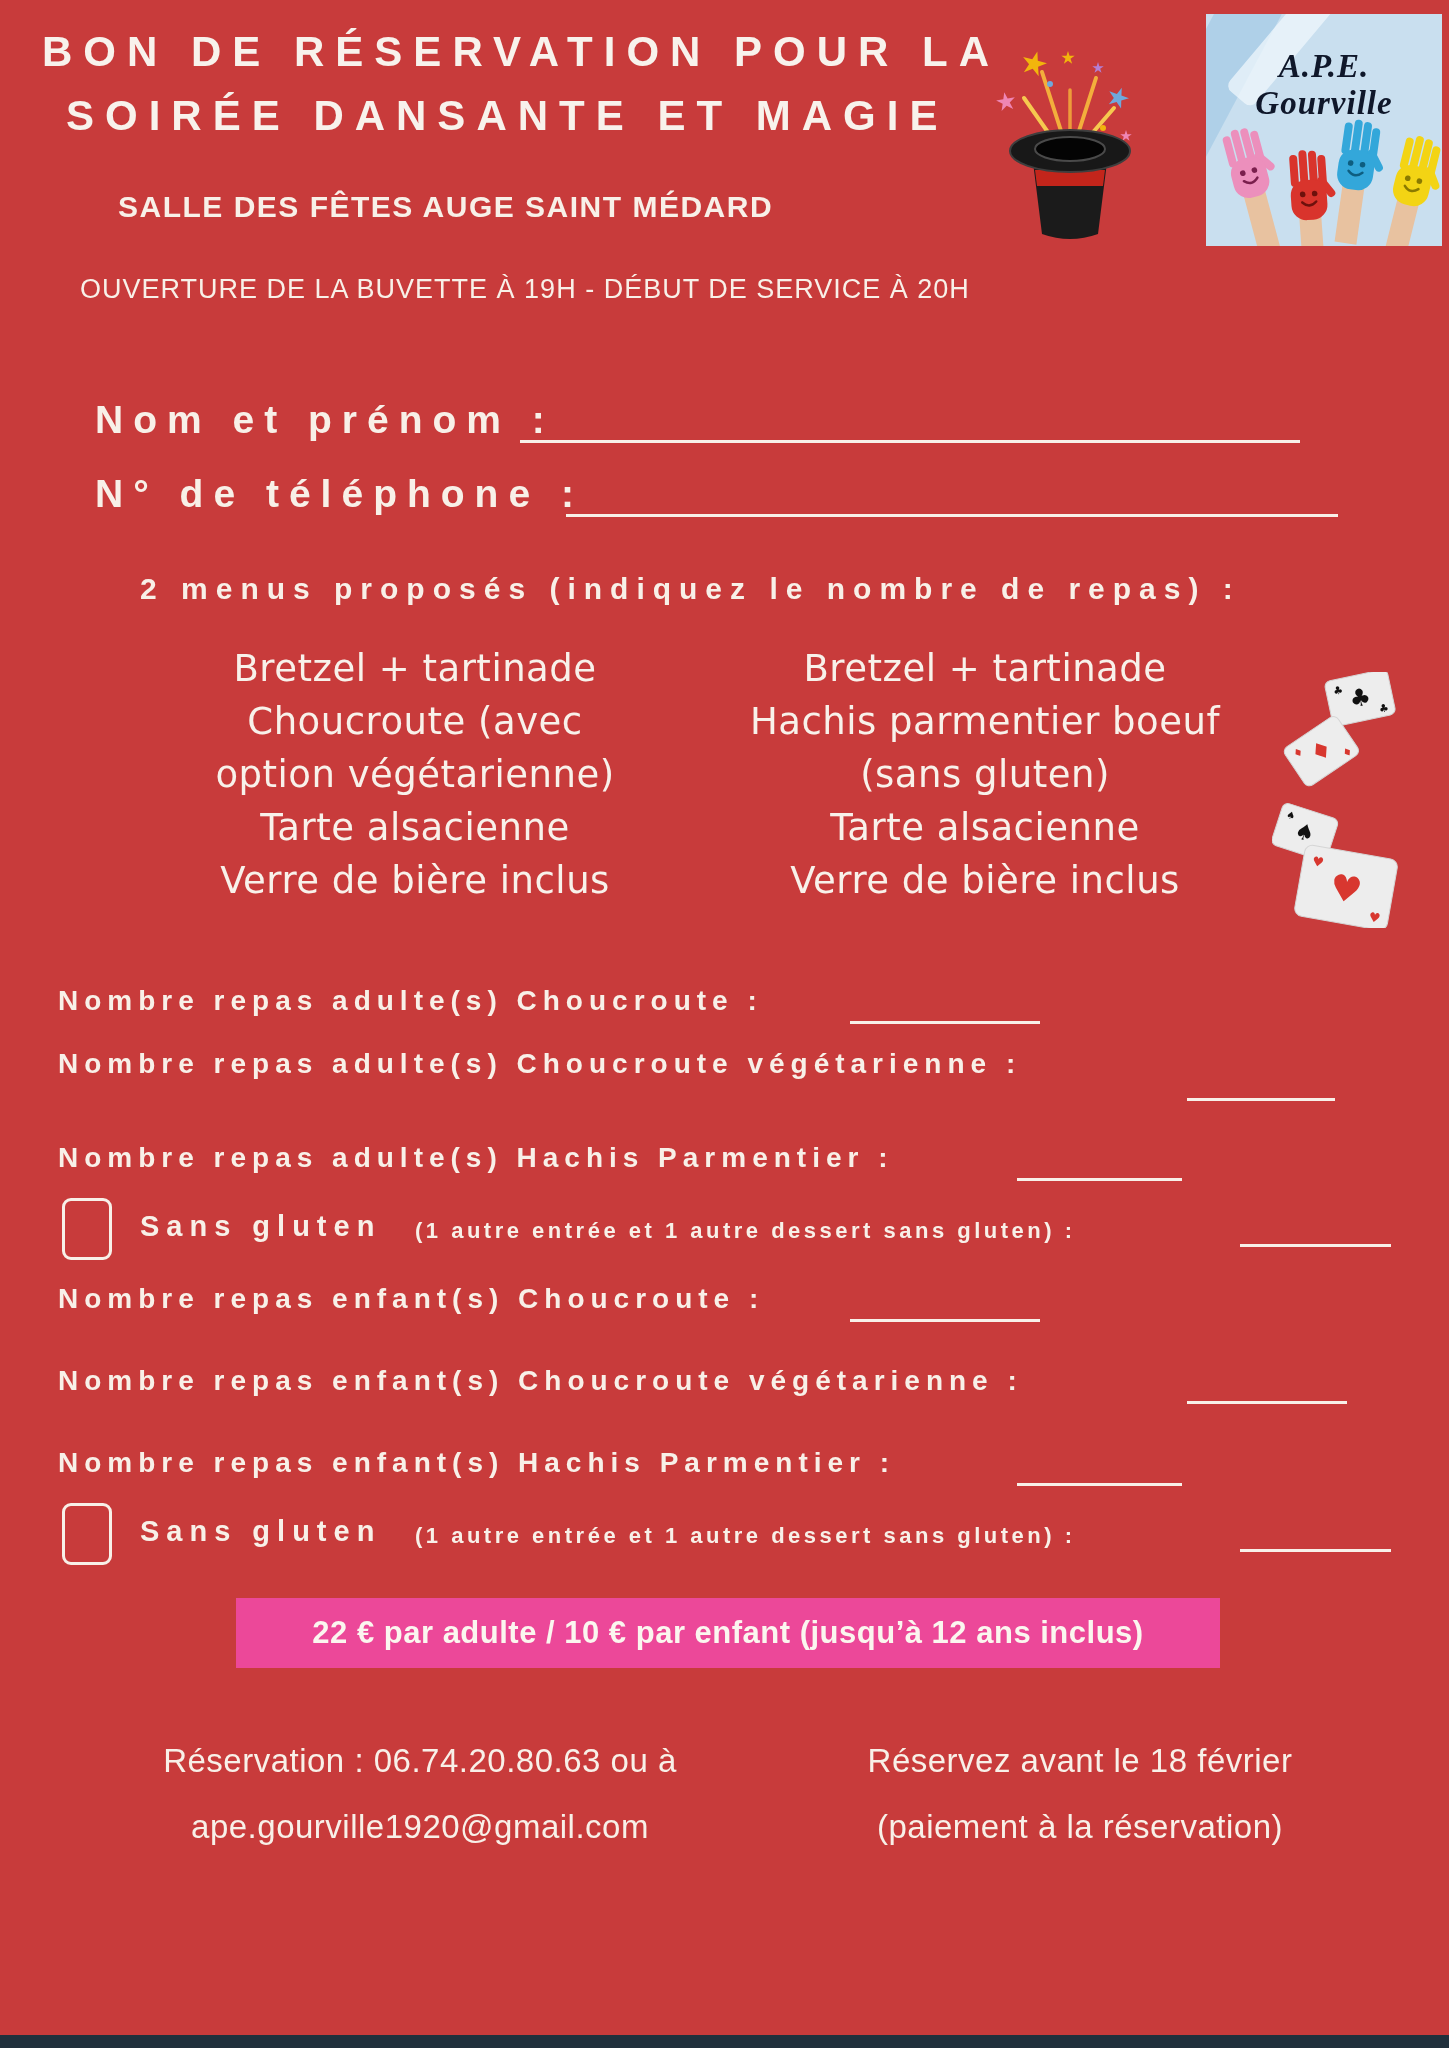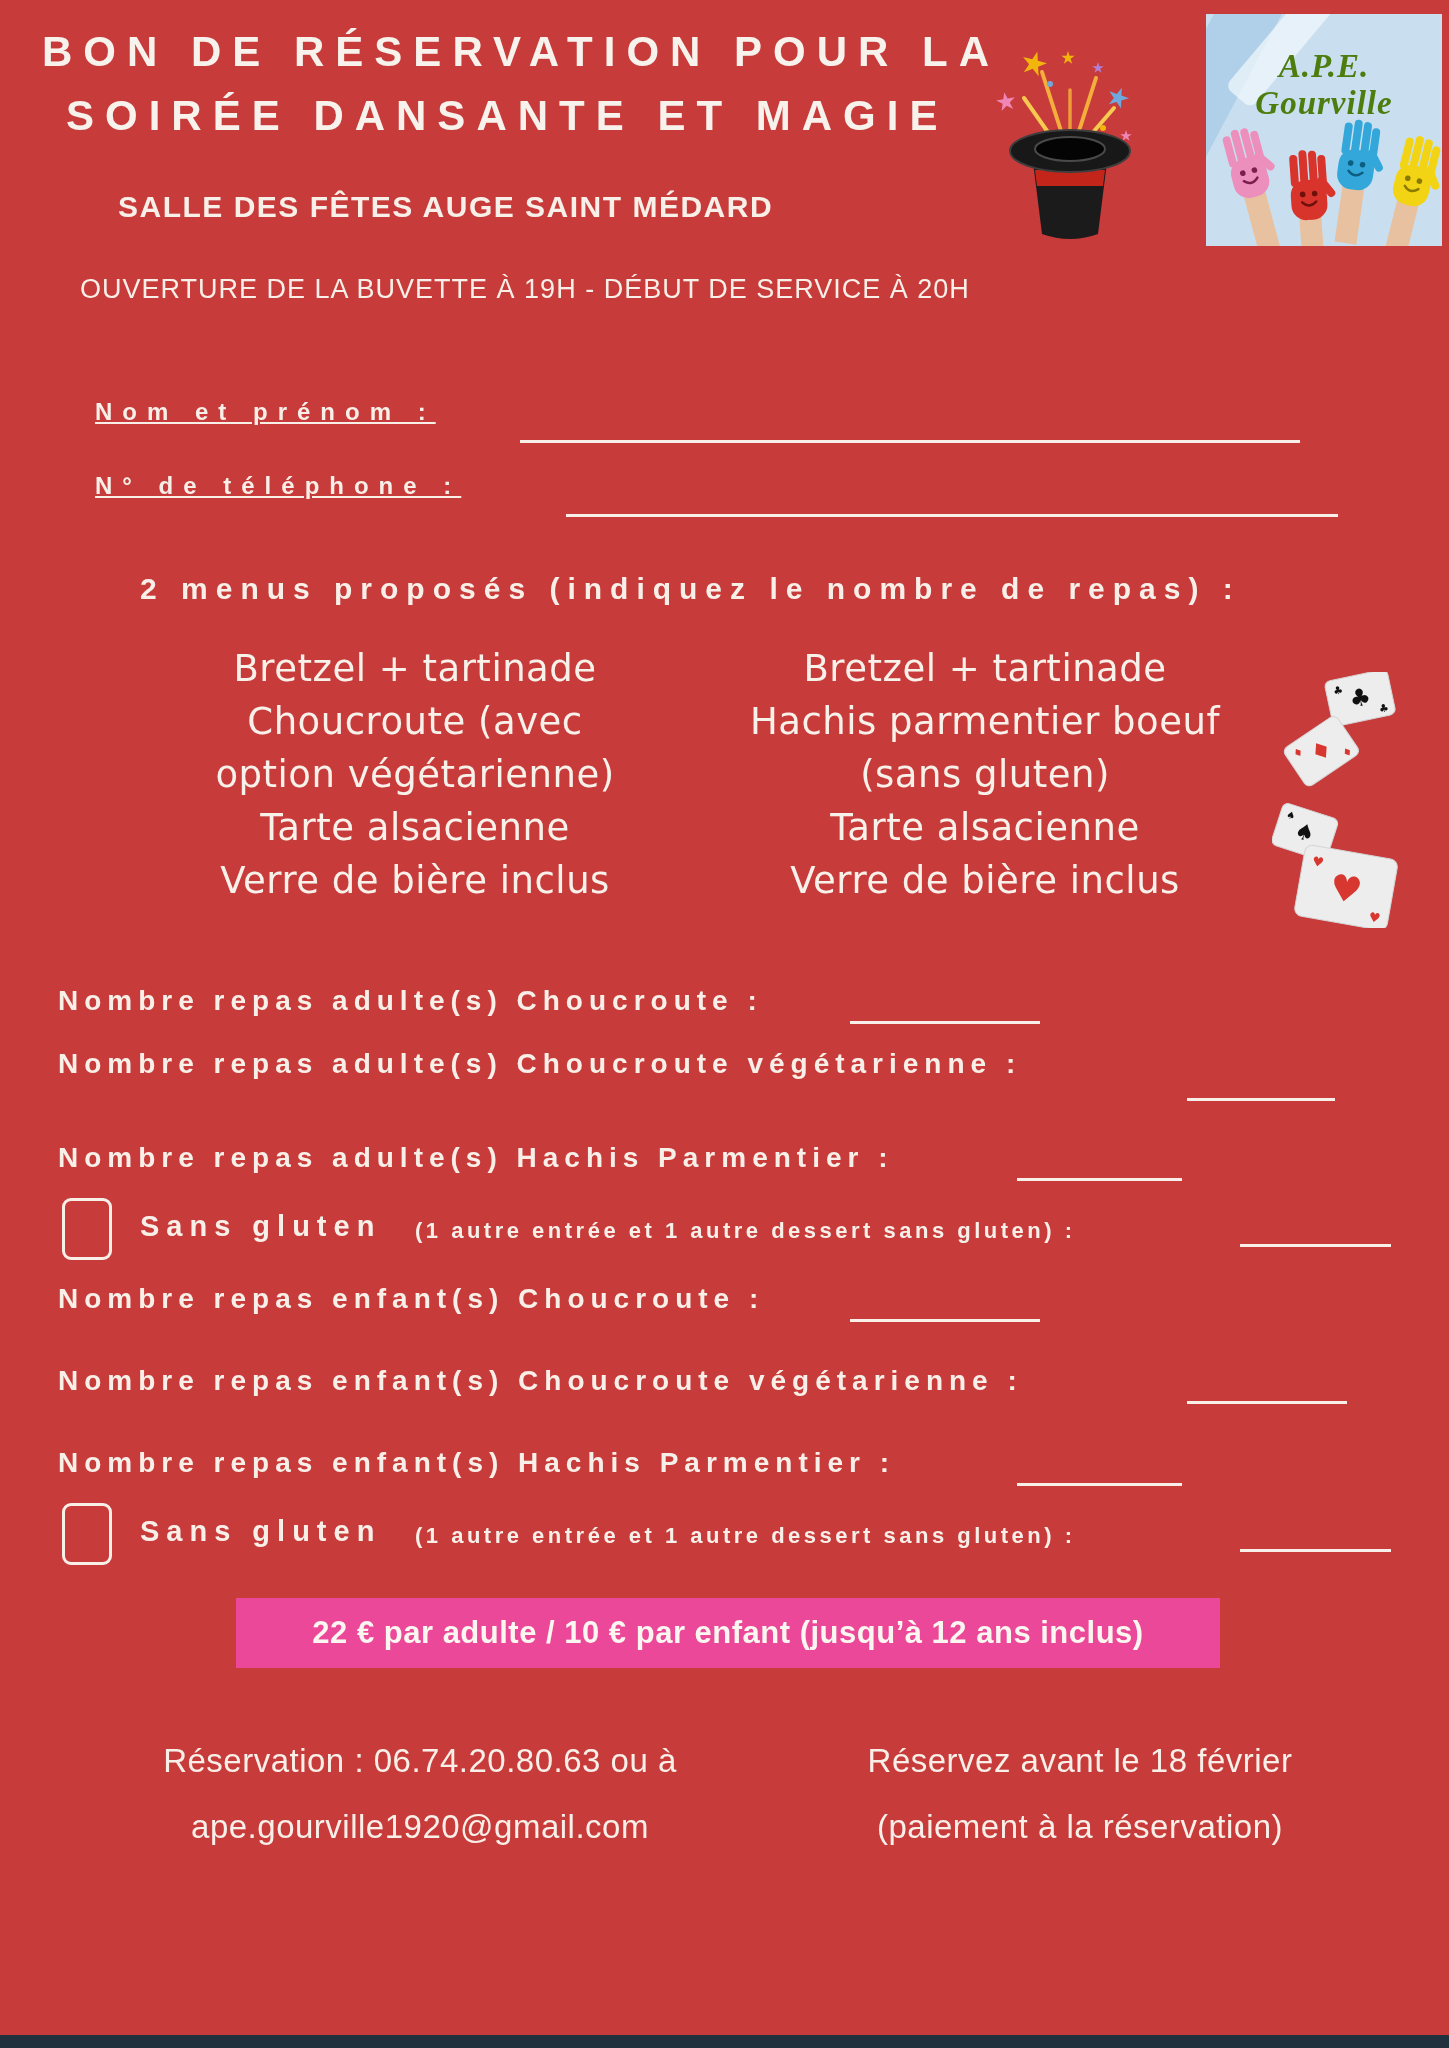--- a/index.html
+++ b/index.html
@@ -11,23 +11,23 @@
   
   .title-line{font-weight:800;font-size:42px;letter-spacing:11px;white-space:nowrap;color:#F8F2EC;}
   #title1{left:42px;top:28px;}
   #title2{left:66px;top:92px;}
   .venue{left:118px;top:190px;font-size:30px;font-weight:700;letter-spacing:1.5px;white-space:nowrap;}
   .schedule{left:80px;top:274px;font-size:27px;font-weight:400;letter-spacing:1px;white-space:nowrap;}
   .logo-card{left:1206px;top:14px;width:236px;height:232px;background:#C9DFEF;overflow:hidden;}
   .logo-streak{position:absolute;background:#A5CBE5;opacity:.75;border-radius:8px;}
   .logo-text{position:absolute;left:0;right:0;top:34px;text-align:center;
     font-family:"Liberation Serif",serif;font-style:italic;font-weight:700;
-    font-size:33px;color:#4d7c0f;letter-spacing:1px;}
-  
-  .field-label{font-size:24px;font-weight:700;letter-spacing:10px;white-space:nowrap;text-decoration:underline;}
+    font-size:33px;color:#0f172a;letter-spacing:1px;}
+  
+  .field-label{font-size:39px;font-weight:700;letter-spacing:10px;white-space:nowrap;}
   .blank{border-bottom:3px solid #F8F0E8;}
   
   .menus-heading{left:140px;top:572px;font-size:30px;font-weight:700;letter-spacing:8px;white-space:nowrap;}
   .menu-col{top:642px;text-align:center;font-family:"DejaVu Sans",sans-serif;
     font-weight:400;font-size:37px;line-height:53px;letter-spacing:.5px;color:#F8F1EA;}
   #menu1{left:180px;width:470px;}
   #menu2{left:740px;width:490px;}
   
   .row-label{left:58px;font-size:28px;font-weight:700;letter-spacing:6px;white-space:nowrap;}
   .cb{width:44px;height:56px;border:3.5px solid #F8F0E8;border-radius:9px;background:transparent;}

